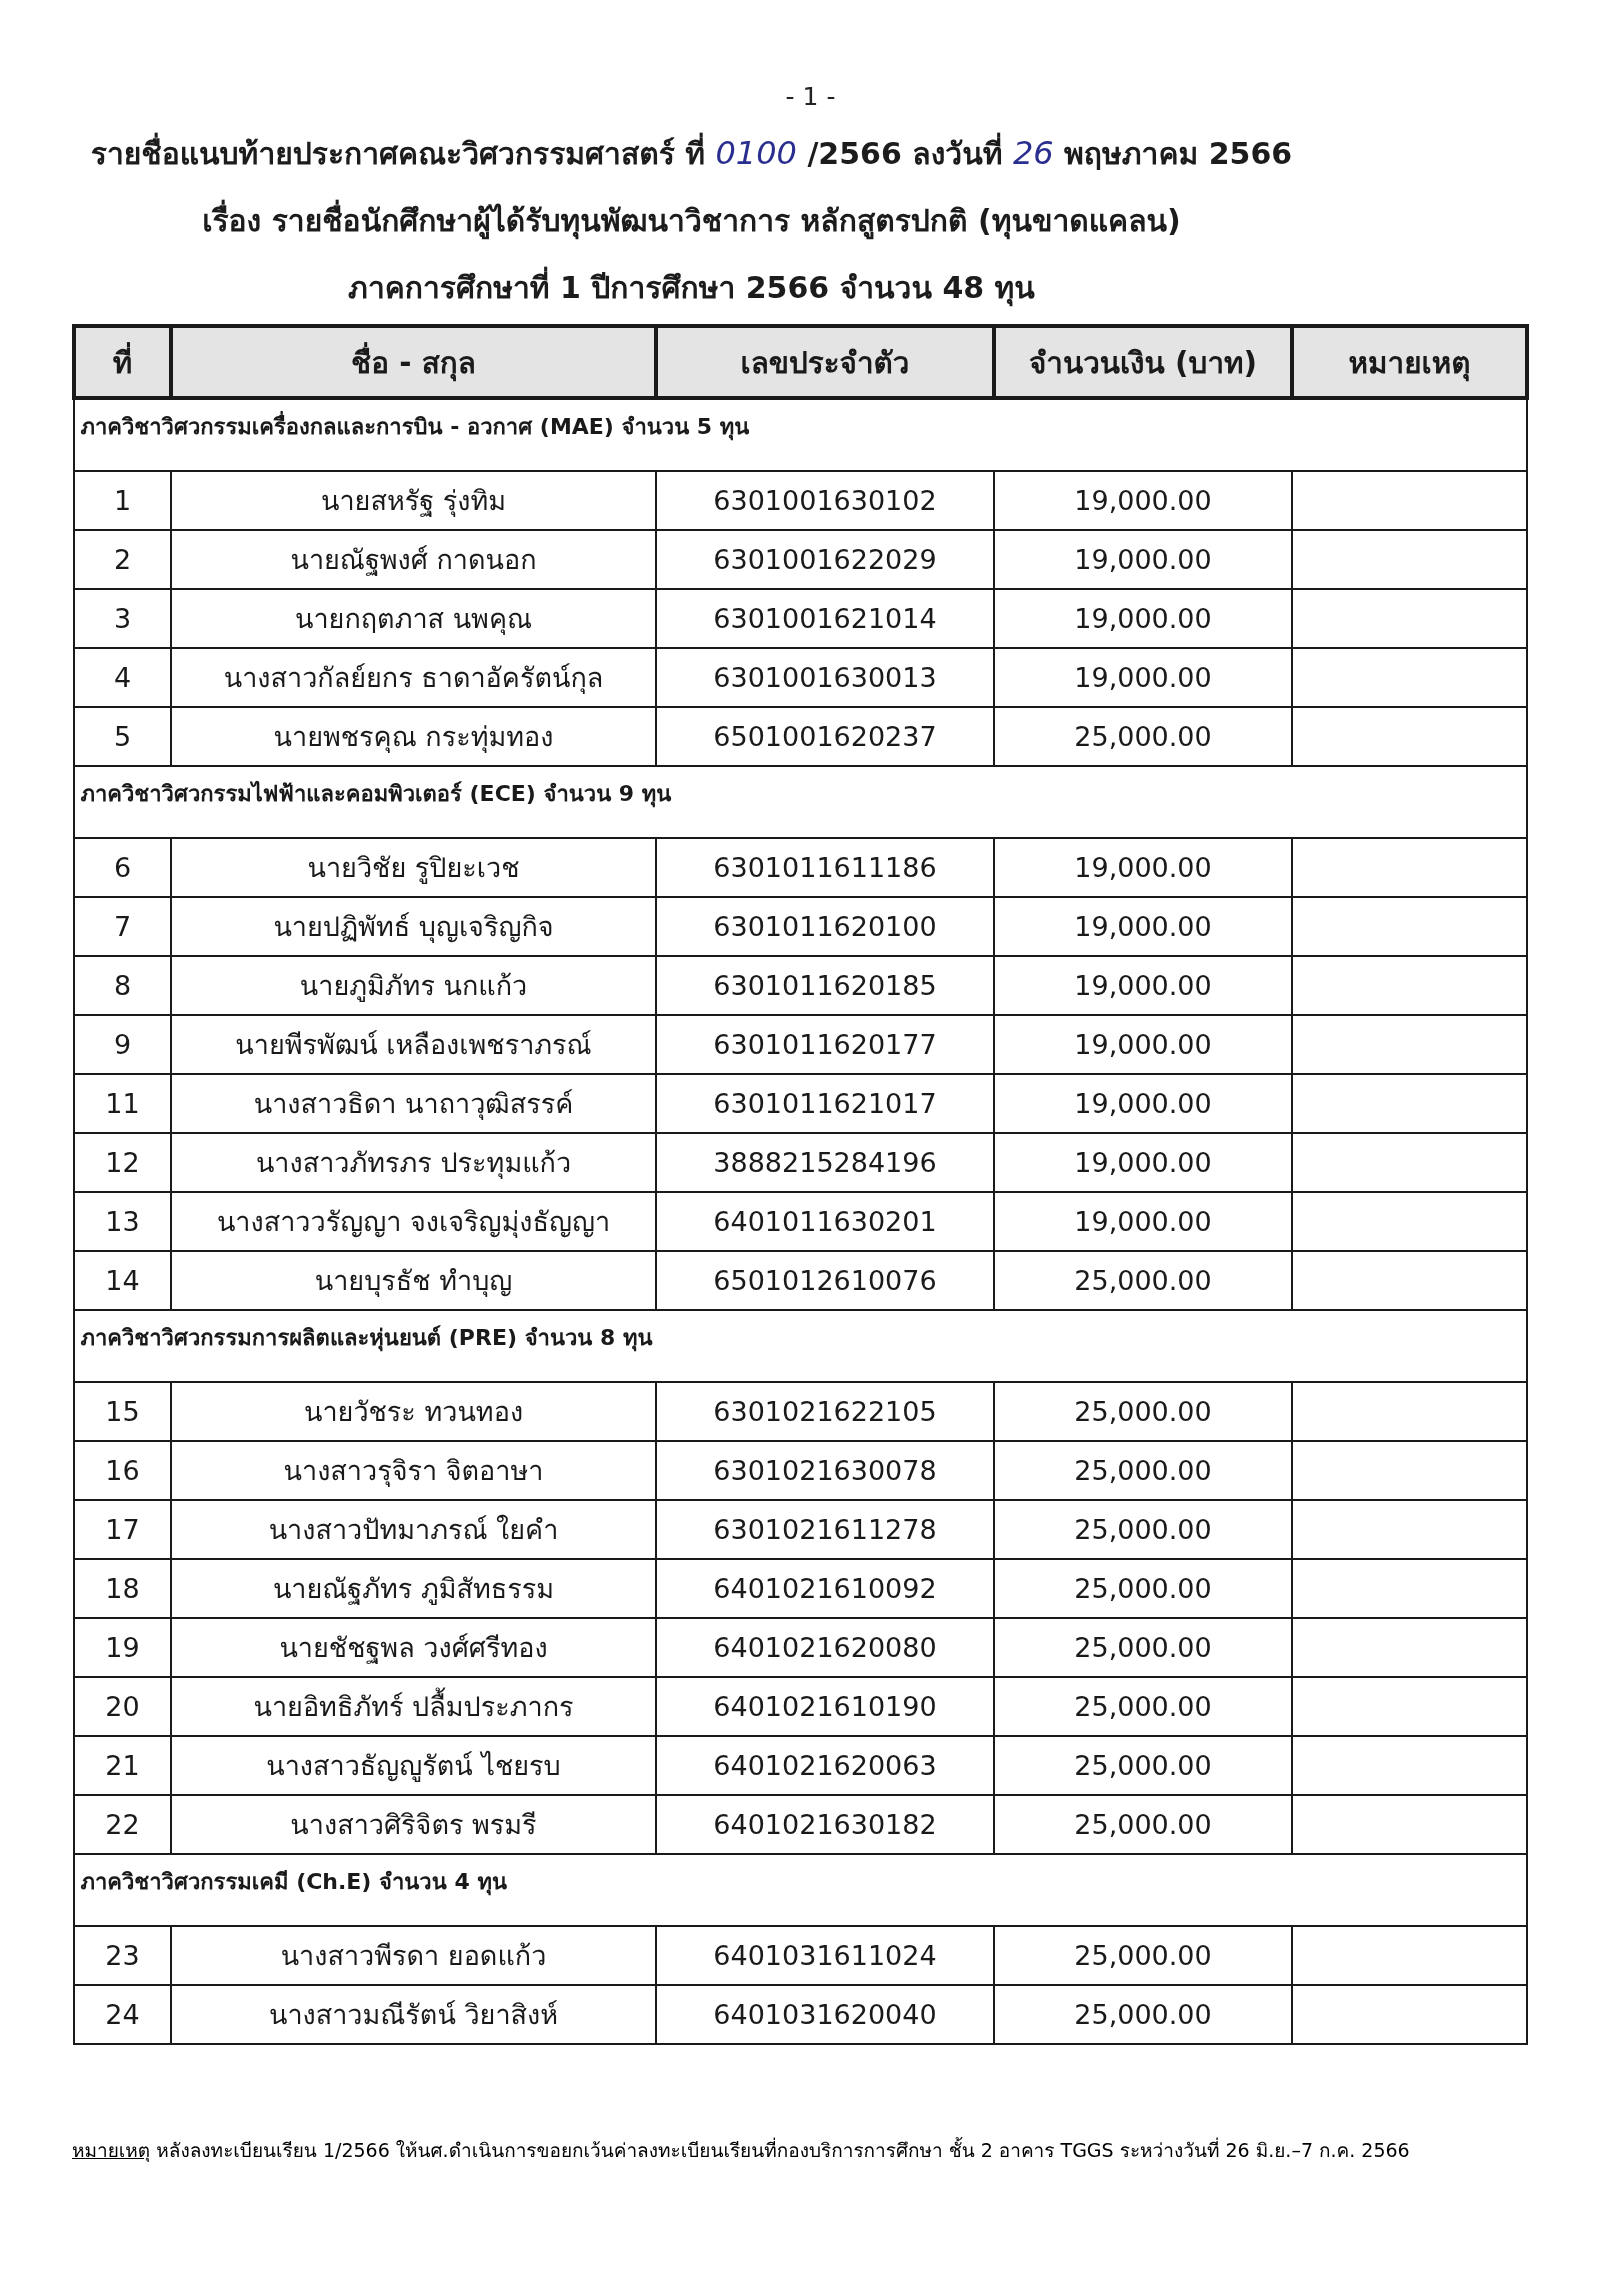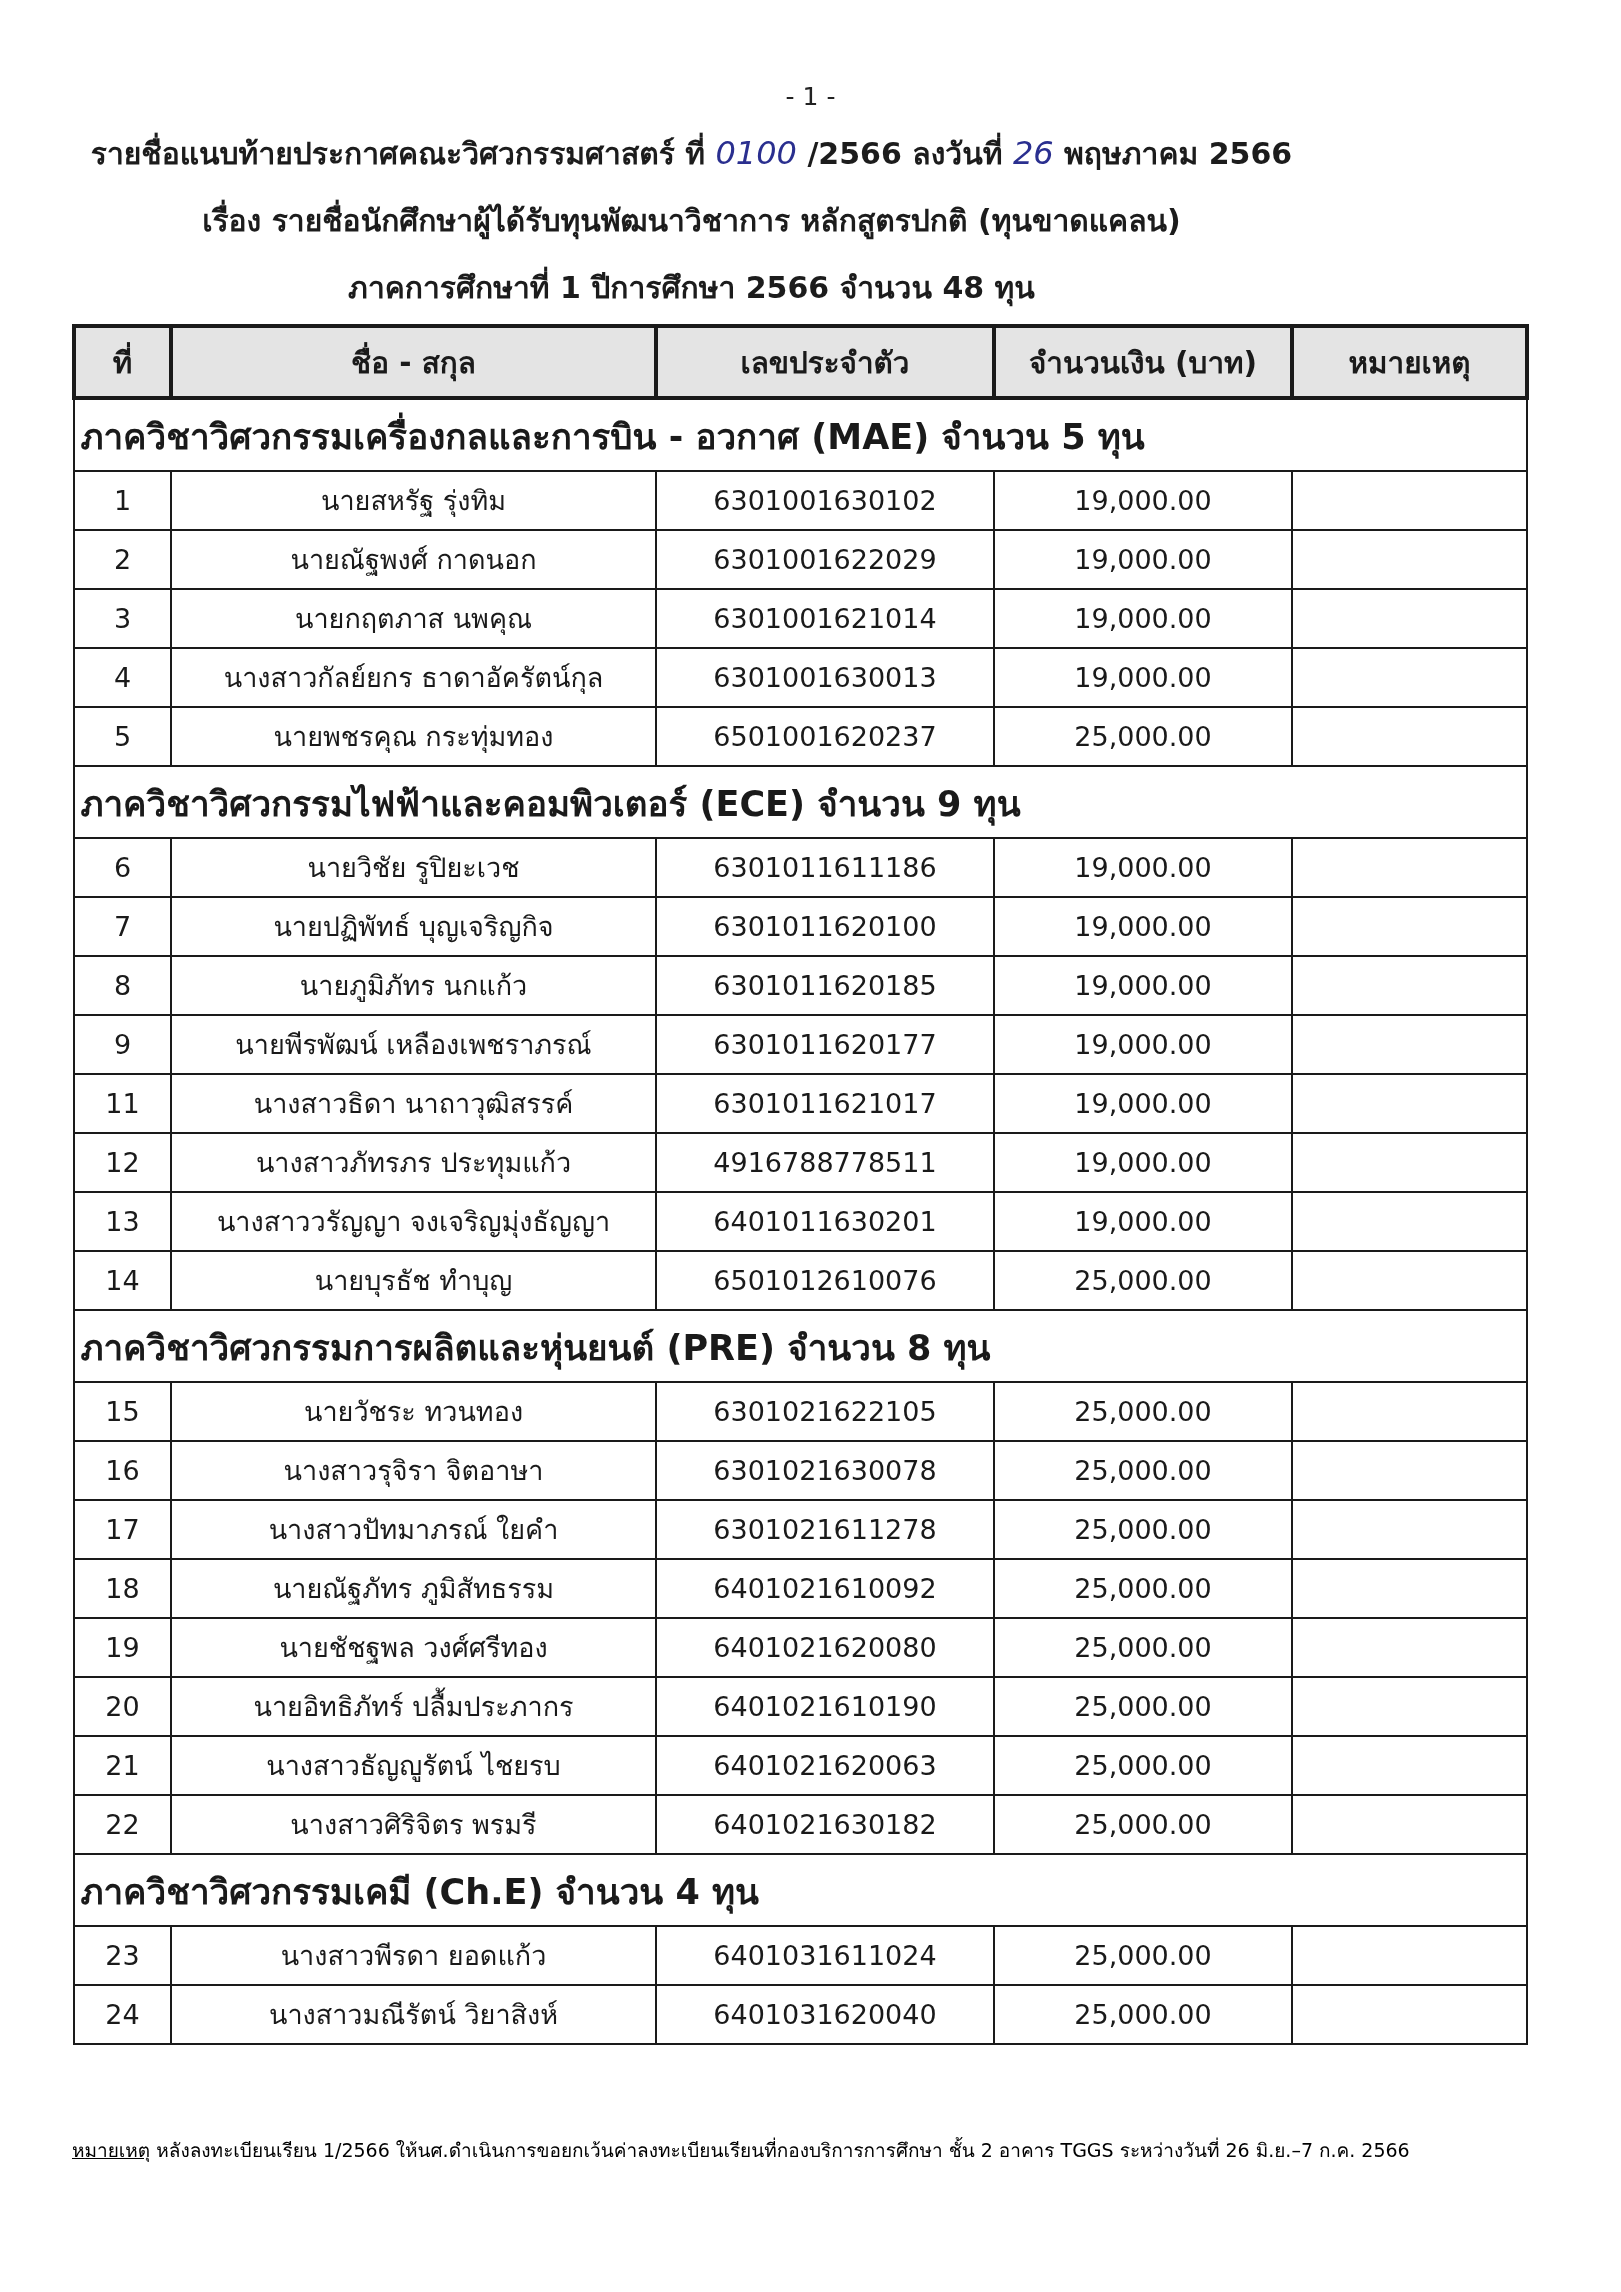--- a/index.html
+++ b/index.html
@@ -29,21 +29,21 @@
   }
   table.roster td, table.roster th {
     border: 2.7px solid #1a1a1a; padding: 0; font-size: 27px;
     white-space: nowrap; overflow: hidden;
   }
   table.roster th {
     background: #e4e4e4; height: 68px; font-weight: bold; font-size: 29.6px;
     text-align: center; border-width: 4.5px;
   }
   tr.section td {
-    height: 61px; font-size: 35px; font-weight: bold; text-align: left;
+    height: 61px; font-size: 22px; font-weight: bold; text-align: left;
     padding-left: 5.4px; vertical-align: top; padding-top: 9px;
   }
   tr.row td { height: 57px; }
   td.c-no { text-align: center; }
   td.c-name { text-align: center; padding-left: 5.4px; }
   td.c-id { text-align: center; margin-left: 23px; }
   td.c-amt { text-align: center; margin-left: 6px; }
   td.c-rem { }
   .footnote {
     position: absolute; top: 2135px; left: 72px; font-size: 19px; color: #000000;
@@ -152,21 +152,21 @@
       <tr class="row">
         <td class="c-no">11</td>
         <td class="c-name">นางสาวธิดา นาถาวุฒิสรรค์</td>
         <td class="c-id">6301011621017</td>
         <td class="c-amt">19,000.00</td>
         <td class="c-rem"></td>
       </tr>
       <tr class="row">
         <td class="c-no">12</td>
         <td class="c-name">นางสาวภัทรภร ประทุมแก้ว</td>
-        <td class="c-id">4916788778511</td>
+        <td class="c-id">3888215284196</td>
         <td class="c-amt">19,000.00</td>
         <td class="c-rem"></td>
       </tr>
       <tr class="row">
         <td class="c-no">13</td>
         <td class="c-name">นางสาววรัญญา จงเจริญมุ่งธัญญา</td>
         <td class="c-id">6401011630201</td>
         <td class="c-amt">19,000.00</td>
         <td class="c-rem"></td>
       </tr>

